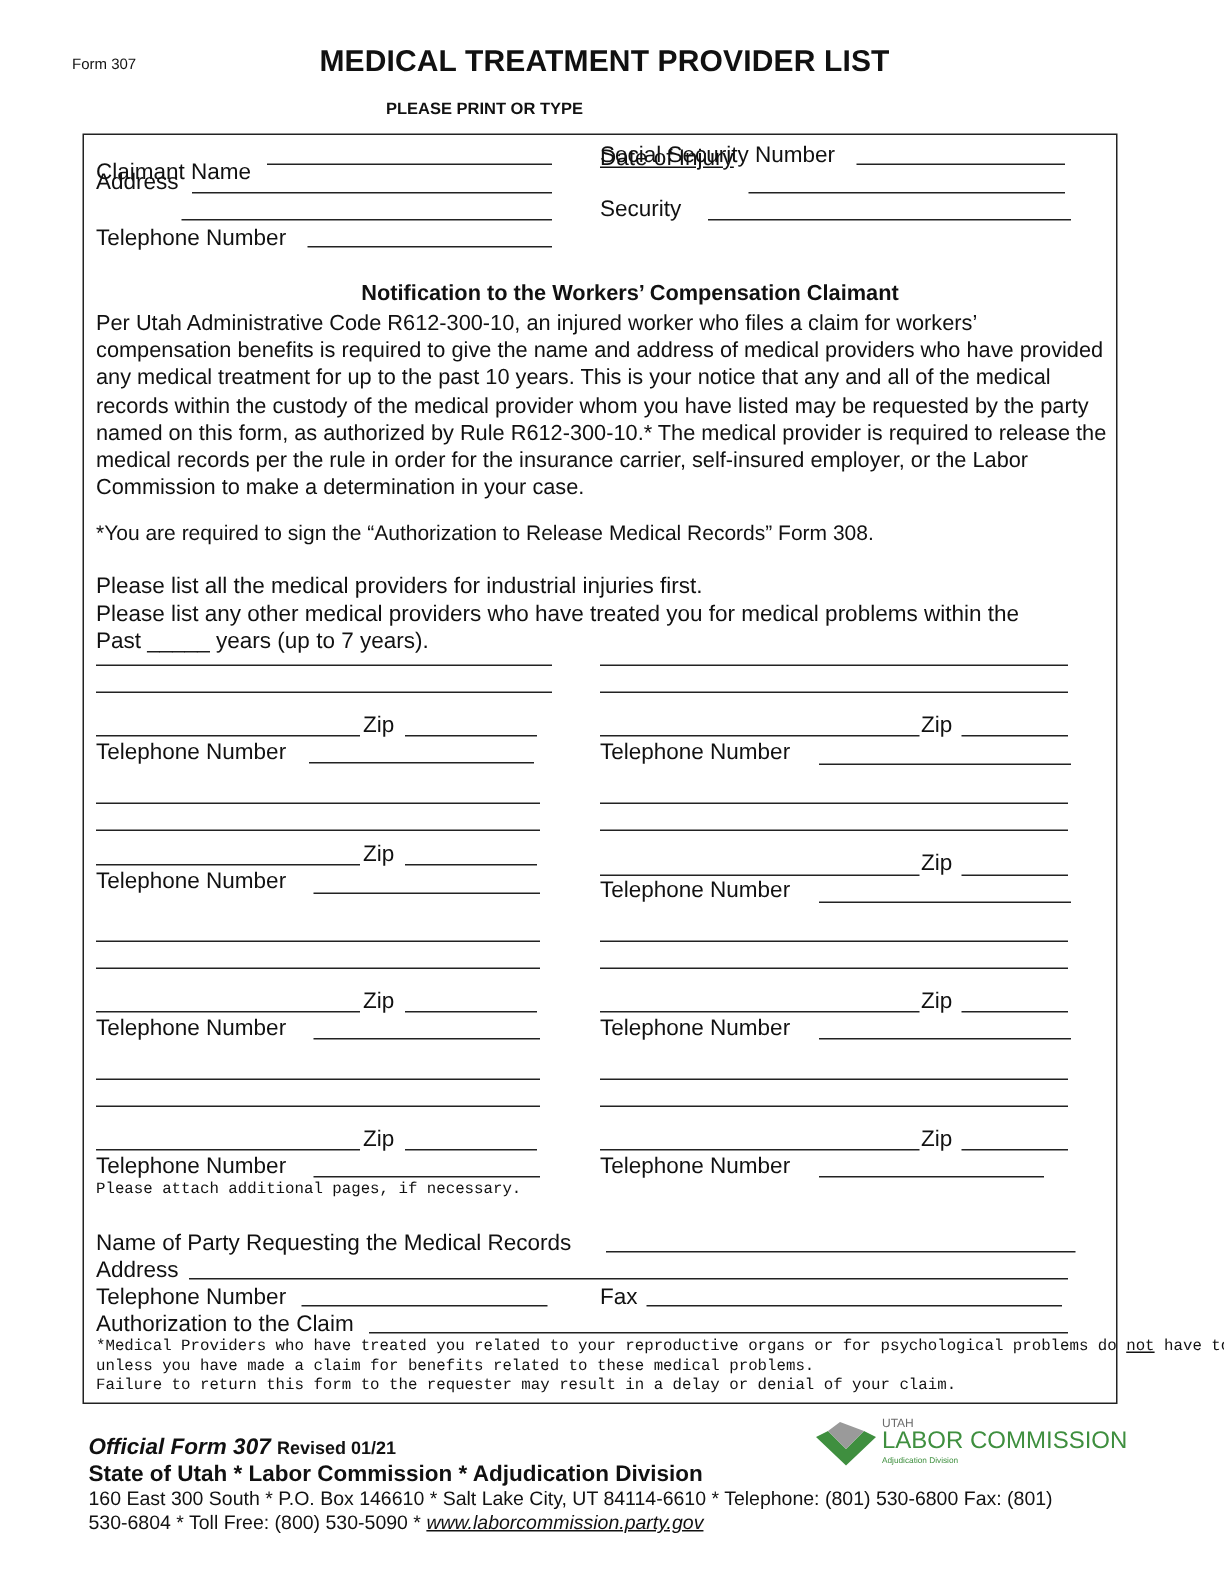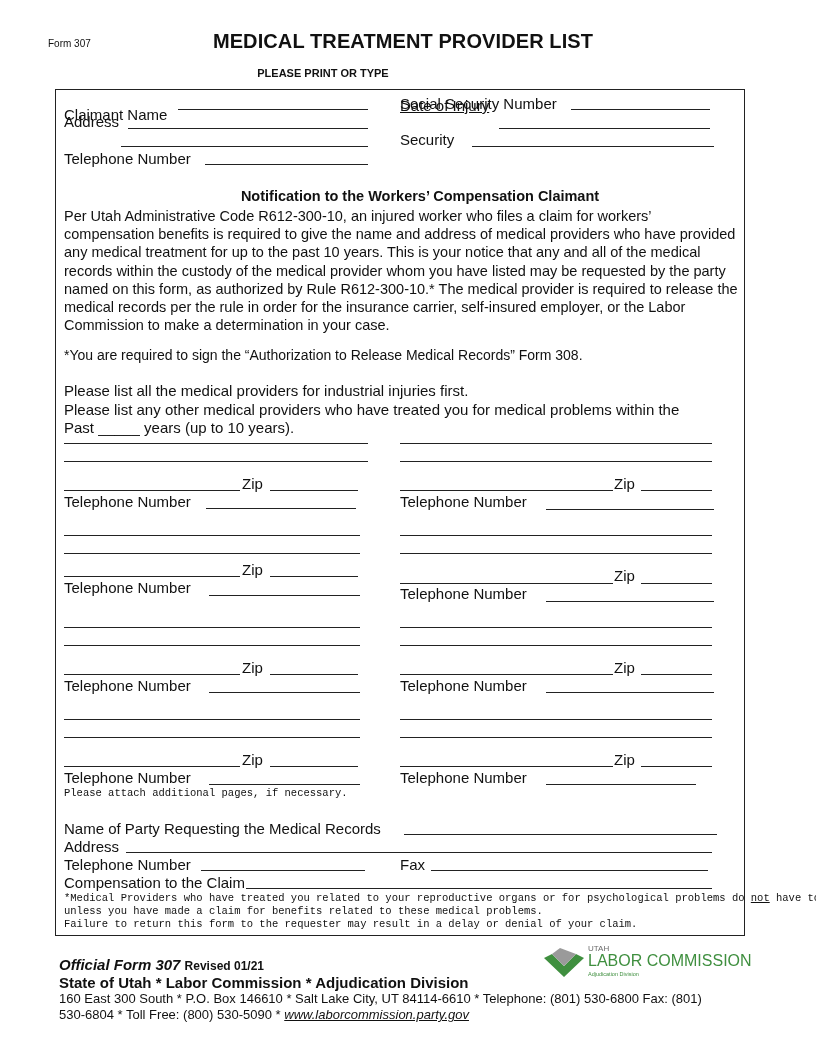--- a/index.html
+++ b/index.html
@@ -45,21 +45,21 @@
 <div class="abs t15" style="left:400px;top:97px;text-decoration:underline;">Date of Injury</div>
 <div class="line" style="left:499px;top:128px;width:211px;"></div>
 <div class="abs t15" style="left:400px;top:131px;">Security</div>
 <div class="line" style="left:472px;top:146px;width:242px;"></div>
 
 <div class="abs heading" style="left:0;width:840px;text-align:center;top:188px;">Notification to the Workers’ Compensation Claimant</div>
 <div class="para">Per Utah Administrative Code R612-300-10, an injured worker who files a claim for workers’ compensation benefits is required to give the name and address of medical providers who have provided any medical treatment for up to the past 10 years. This is your notice that any and all of the medical records within the custody of the medical provider whom you have listed may be requested by the party named on this form, as authorized by Rule R612-300-10.*  The medical provider is required to release the medical records per the rule in order for the insurance carrier, self-insured employer, or the Labor Commission to make a determination in your case.</div>
 <div class="abs t14" style="left:64px;top:346px;font-size:14px;">*You are required to sign the “Authorization to Release Medical Records” Form 308.</div>
 <div class="abs t15" style="left:64px;top:382px;">Please list all the medical providers for industrial injuries first.</div>
 <div class="abs t15" style="left:64px;top:401px;">Please list any other medical providers who have treated you for medical problems within the</div>
-<div class="abs t15" style="left:64px;top:419px;">Past _____ years (up to 10 years).</div>
+<div class="abs t15" style="left:64px;top:419px;">Past _____ years (up to 7 years).</div>
 
 <div class="line" style="left:64px;top:443px;width:304px;"></div>
 <div class="line" style="left:64px;top:461px;width:304px;"></div>
 <div class="line" style="left:64px;top:490px;width:176px;"></div>
 <div class="abs t15" style="left:242px;top:475px;">Zip</div>
 <div class="line" style="left:270px;top:490px;width:88px;"></div>
 <div class="abs t15" style="left:64px;top:493px;">Telephone Number</div>
 <div class="line" style="left:206px;top:508px;width:150px;"></div>
 
 <div class="line" style="left:64px;top:535px;width:296px;"></div>
@@ -120,21 +120,21 @@
 <div class="line" style="left:546px;top:784px;width:150px;"></div>
 
 <div class="abs t15" style="left:64px;top:820px;">Name of Party Requesting the Medical Records</div>
 <div class="line" style="left:404px;top:834px;width:313px;"></div>
 <div class="abs t15" style="left:64px;top:838px;">Address</div>
 <div class="line" style="left:126px;top:852px;width:586px;"></div>
 <div class="abs t15" style="left:64px;top:856px;">Telephone Number</div>
 <div class="line" style="left:201px;top:870px;width:164px;"></div>
 <div class="abs t15" style="left:400px;top:856px;">Fax</div>
 <div class="line" style="left:431px;top:870px;width:277px;"></div>
-<div class="abs t15" style="left:64px;top:874px;">Compensation to the Claim</div>
+<div class="abs t15" style="left:64px;top:874px;">Authorization to the Claim</div>
 <div class="line" style="left:246px;top:888px;width:466px;"></div>
 
 <div class="abs small" style="left:64px;top:892px;"><span>*Medical Providers who have treated you related to your reproductive organs or for psychological problems do </span><span style="text-decoration:underline;">not</span><span> have to be listed</span></div>
 <div class="abs small" style="left:64px;top:905px;">unless you have made a claim for benefits related to these medical problems.</div>
 <div class="abs small" style="left:64px;top:918px;">Failure to return this form to the requester may result in a delay or denial of your claim.</div>
 
 <div class="abs foot-title" style="left:59px;top:956px;"><span>Official Form 307</span> <span class="rev">Revised 01/21</span></div>
 <div class="abs foot-org" style="left:59px;top:974px;">State of Utah * Labor Commission * Adjudication Division</div>
 <div class="abs foot-addr" style="left:59px;top:990px;">160 East 300 South * P.O. Box 146610 * Salt Lake City, UT 84114-6610 * Telephone: (801) 530-6800 Fax: (801)</div>
 <div class="abs foot-addr" style="left:59px;top:1006px;"><span>530-6804 * Toll Free: (800) 530-5090 * </span><span class="link">www.laborcommission.party.gov</span></div>

